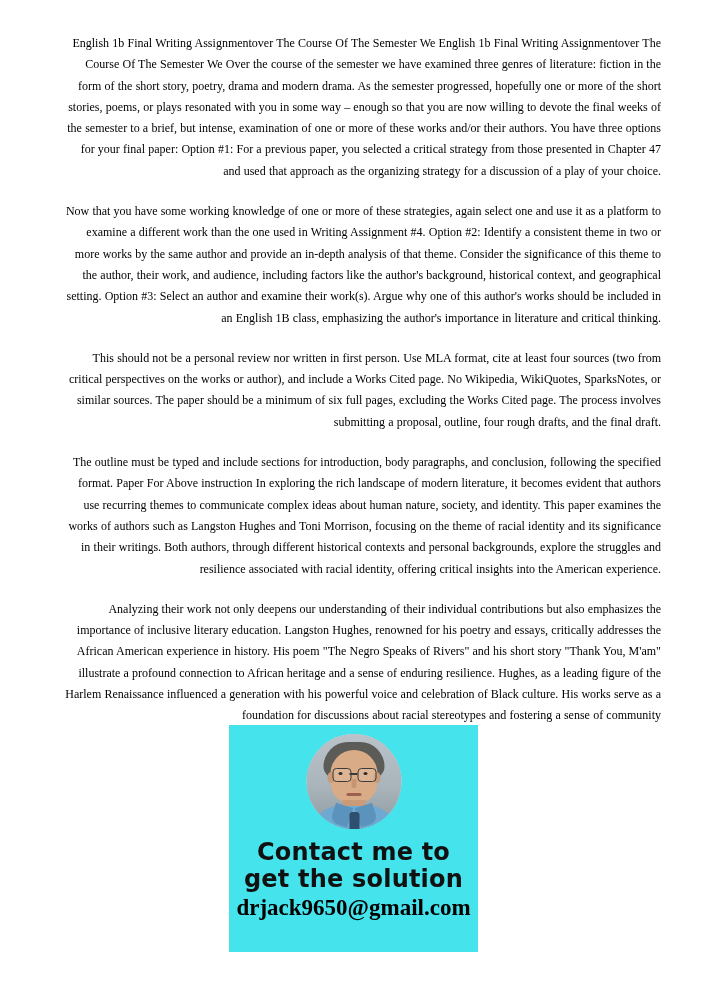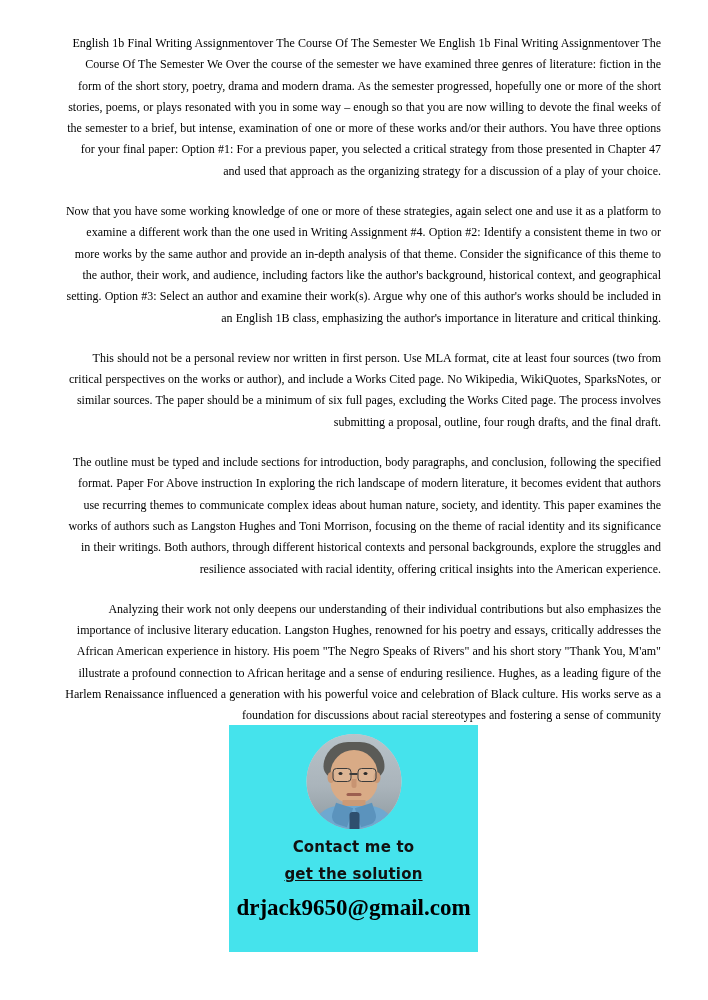--- a/index.html
+++ b/index.html
@@ -178,26 +178,26 @@
     border-radius: 3px;
   }
 
   .overlay-line1, .overlay-line2 {
     position: absolute;
     left: 0;
     width: 100%;
     text-align: center;
     font-family: "DejaVu Sans", sans-serif;
     font-weight: bold;
-    font-size: 15px;
+    font-size: 24px;
     color: #111111;
     letter-spacing: 0.2px;
   }
   .overlay-line1 { top: 113px; }
-  .overlay-line2 { top: 140px; text-decoration: underline; }
+  .overlay-line2 { top: 140px; }
   .overlay-email {
     position: absolute;
     left: 0;
     top: 170px;
     width: 100%;
     text-align: center;
     font-family: "Liberation Serif", serif;
     font-weight: bold;
     font-size: 23px;
     color: #000000;

